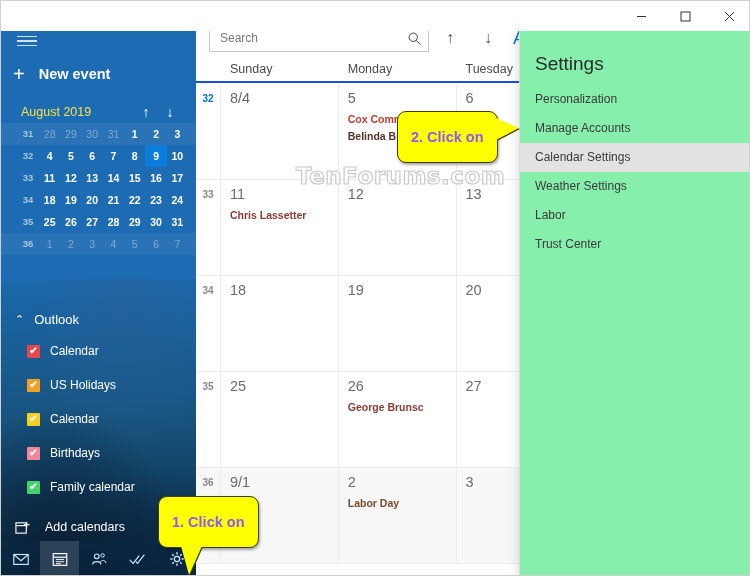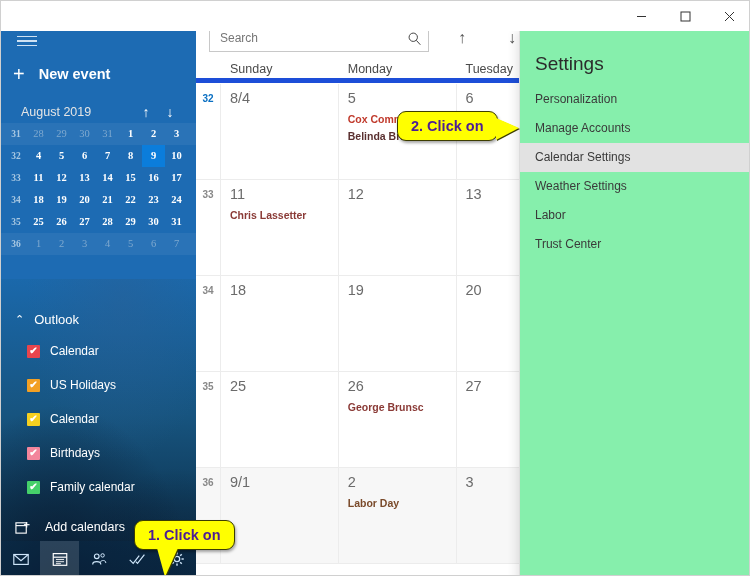--- a/index.html
+++ b/index.html
@@ -69,34 +69,33 @@
   }
   .new-event .plus { font-size: 20px; font-weight: 300; line-height: 1; }
   .new-event .lbl { font-size: 14.5px; font-weight: bold; }
 
   
   .minical { position: absolute; top: 100px; left: 0; width: 195px; }
   .mc-head {
     display: flex; align-items: center;
     padding: 0 14px 0 20px; height: 22px;
   }
-  .mc-month { color: #e5e5e5; font-size: 12.5px; flex: 1; }
+  .mc-month { color: #fde047; font-size: 12.5px; flex: 1; }
   .mc-nav { color: #fff; font-size: 14px; width: 24px; text-align: center; }
   .mc-dow {
     display: grid; grid-template-columns: 22px repeat(7, 1fr);
     margin-top: 8px; padding: 0 8px 0 4px;
   }
   .mc-dow div {
     text-align: center; color: #e7f0f8; font-size: 10.5px; font-weight: bold;
     padding-bottom: 3px;
   }
   .mc-row {
     display: grid; grid-template-columns: 22px repeat(7, 1fr);
-    padding: 0 8px 0 4px;
-    font-family: Liberation Serif, serif;
+    padding: 0 8px 0 16px;
   }
   .mc-wk {
     text-align: center; color: #a9c8e2; font-size: 9.5px; font-weight: bold;
     line-height: 22px;
   }
   .mc-day {
     text-align: center; color: #ffffff; font-size: 10.5px; font-weight: bold;
     line-height: 22px; height: 22px;
   }
   .mc-day.other { color: #7fa9cf; font-weight: normal; }
@@ -142,21 +141,21 @@
   .sb-nav.active { background: rgba(255,255,255,0.14); }
 
   
   .main {
     position: absolute; top: 0; left: 195px;
     width: 555px; height: 576px;
     background: #ffffff;
   }
   .toolbar {
     position: absolute; top: 22px; left: 13px;
-    display: flex; align-items: center; gap: 16px;
+    display: flex; align-items: center; gap: 4px;
     height: 30px;
   }
   .searchbox {
     width: 220px; height: 28px;
     border: 1px solid #c8c8c8;
     display: flex; align-items: center;
     padding: 0 6px 0 10px;
     background: #fff;
   }
   .searchbox .ph { flex: 1; color: #767676; font-size: 12px; }
@@ -168,21 +167,21 @@
   .month-label {
     color: #0078d7; font-size: 19px; margin-left: 4px;
     white-space: nowrap;
   }
 
   
   .dow-head {
     position: absolute; top: 57px; left: 0;
     width: 555px; height: 25px;
     display: grid; grid-template-columns: 24px repeat(4, 1fr) 60px;
-    border-bottom: 5px solid #1d4ed8;
+    border-bottom: 2px solid #1d4ed8;
   }
   .dow-head div {
     color: #4a4a4a; font-size: 12.5px;
     padding-left: 10px; line-height: 22px;
   }
   .dow-head .spacer { border: none; }
 
   
   .grid { position: absolute; top: 83px; left: 0; width: 555px; height: 493px; }
   .wrow {
@@ -241,39 +240,39 @@
     font-size: 12px; color: #3a3a3a;
   }
   .set-item.hl { background: #e2e2e2; }
 
   
   .callout {
     position: absolute;
     background: #ffff00;
     border: 1.5px solid #3d3d00;
     border-radius: 9px;
-    color: #4c1d95;
+    color: #8b5cf6;
     font-weight: bold;
     font-size: 14.5px;
-    padding: 6px 13px;
+    padding: 17px 13px;
     z-index: 40;
     box-shadow: 1px 2px 3px rgba(0,0,0,0.35);
     white-space: nowrap;
   }
   .callout.c2 { top: 110px; left: 396px; }
   .callout.c2::after {
     content: ""; position: absolute;
     right: -22px; top: 6px;
     width: 0; height: 0;
     border-top: 10px solid transparent;
     border-bottom: 12px solid transparent;
     border-left: 23px solid #ffff00;
     filter: drop-shadow(1px 1px 0 #3d3d00);
   }
-  .callout.c1 { top: 495px; left: 133px; margin-top: 24px; }
+  .callout.c1 { top: 495px; left: 157px; }
   .callout.c1::after {
     content: ""; position: absolute;
     left: 22px; bottom: -28px;
     width: 0; height: 0;
     border-left: 8px solid transparent;
     border-right: 13px solid transparent;
     border-top: 29px solid #ffff00;
     filter: drop-shadow(1px 1px 0 #3d3d00);
   }
 </style>
@@ -581,20 +580,21 @@
           <div class="cell">
             <span class="daynum">3</span>
           </div>
           <div class="cell">
             <span class="daynum">4</span>
           </div>
           <div class="cell"></div>
         </div>
       </div>
 
+    <div class="watermark">TenForums.com</div>
   </div>
 
   <div class="settings">
     <h2>Settings</h2>
     <div id="set-items">
         <div class="set-item">Personalization</div>
         <div class="set-item">Manage Accounts</div>
         <div class="set-item hl">Calendar Settings</div>
         <div class="set-item">Weather Settings</div>
         <div class="set-item">Labor</div>

